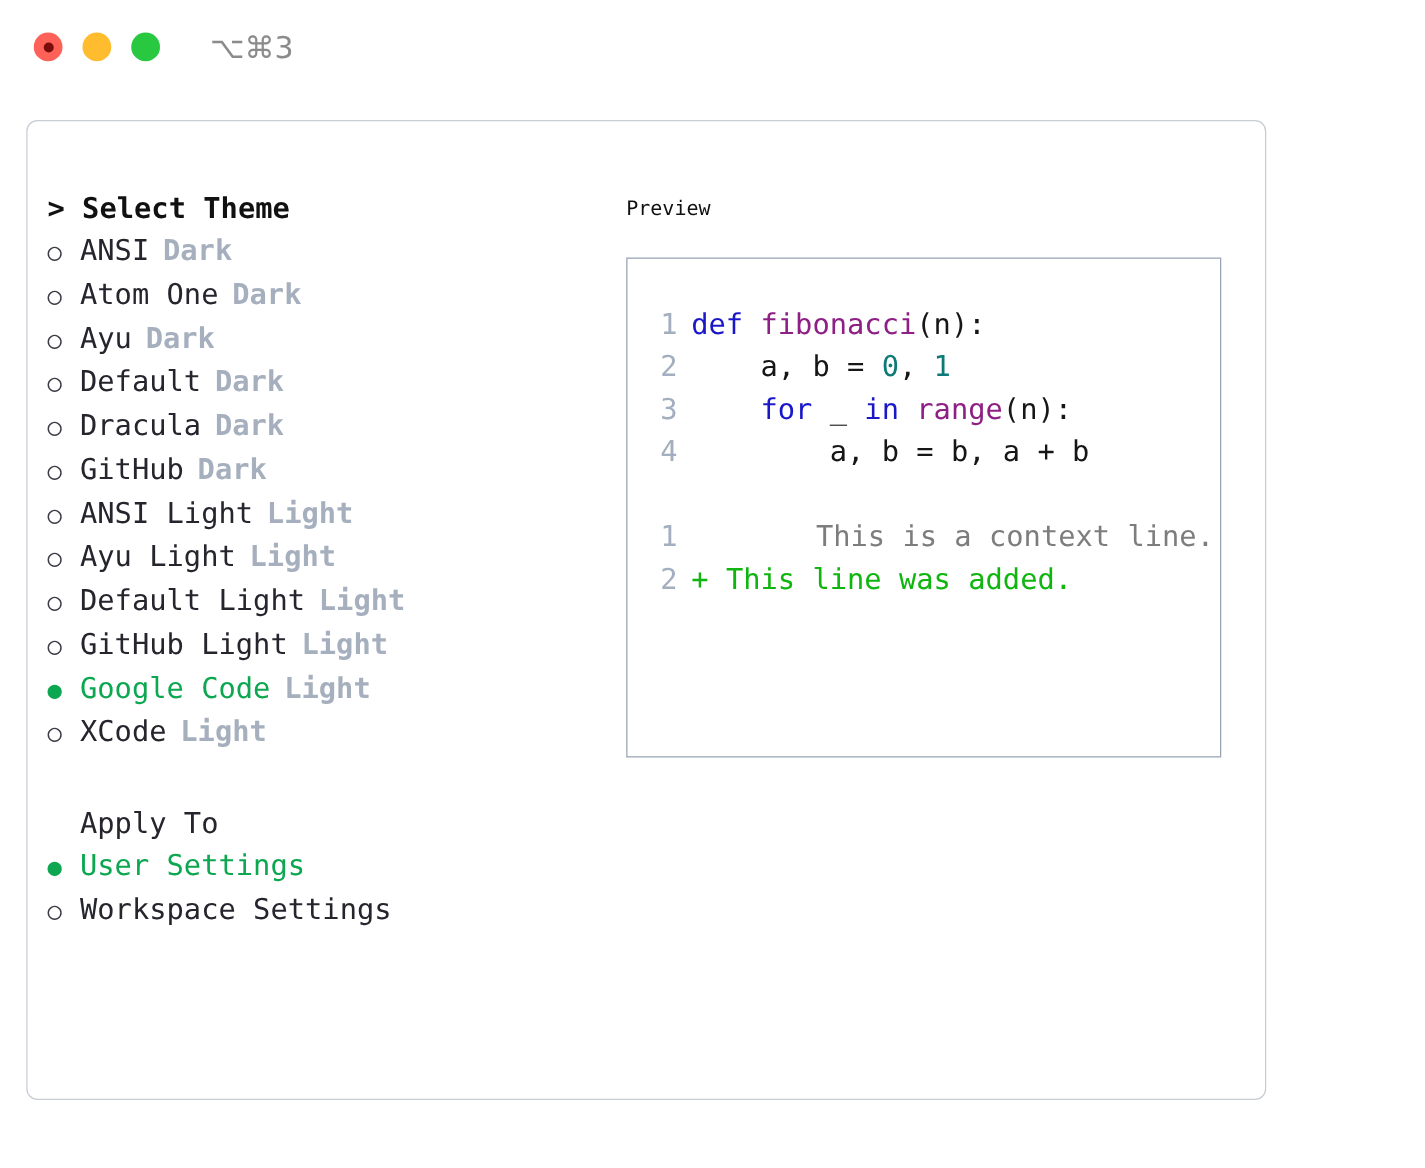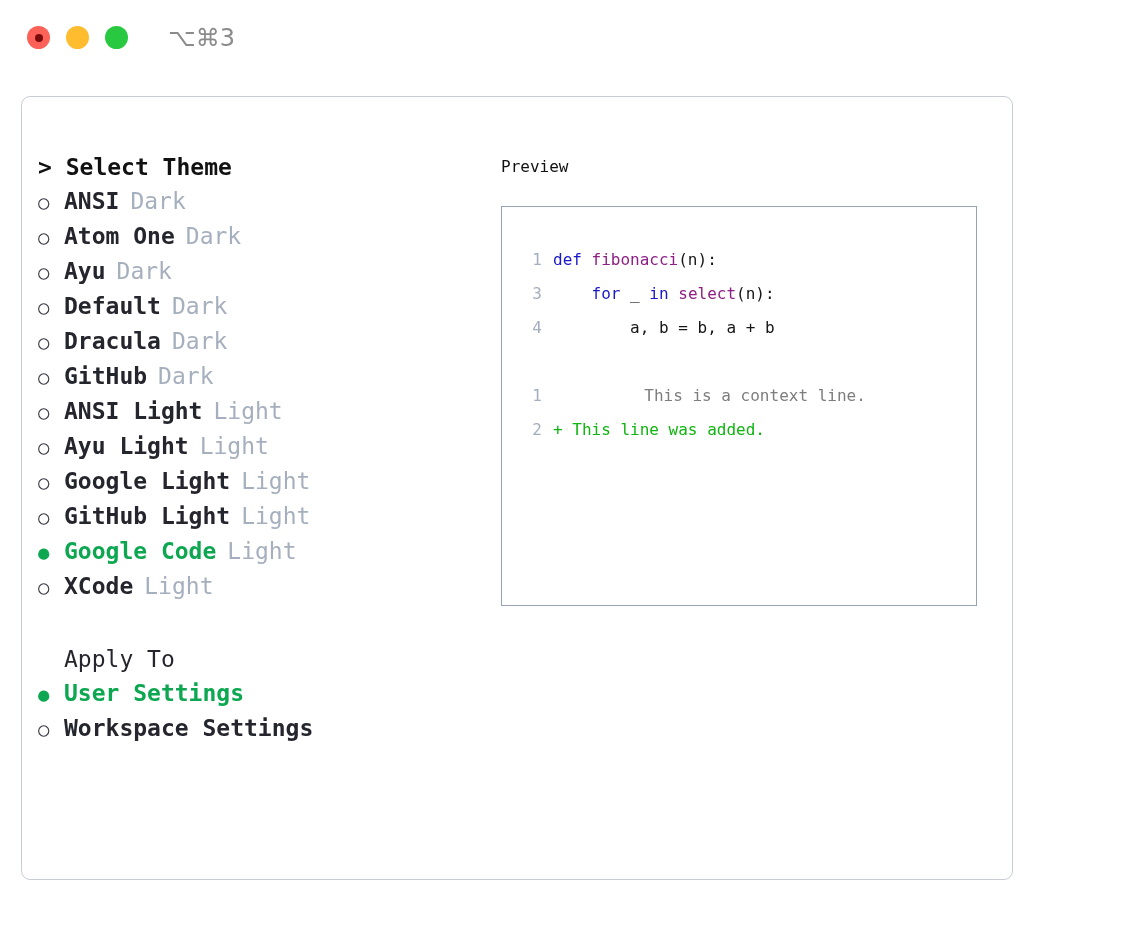--- a/index.html
+++ b/index.html
@@ -104,25 +104,26 @@
     font-size: 23px;
     white-space: pre;
   }
   .opt-bullet {
     width: 26px;
     flex: 0 0 26px;
     font-size: 19px;
     color: #3b3b46;
   }
   .opt-bullet.sel { color: #0ca750; }
-  .opt-name { color: #25252d; font-weight: bold; }
+  .opt-name { color: #25252d; }
   .opt-row.selected .opt-name { color: #0ca750; }
   .opt-kind {
     color: #a5afbd;
     margin-left: 11px;
+    font-weight: bold;
   }
 
   #apply-block { margin-top: 38px; }
   #apply-heading {
     font-size: 23px;
     color: #25252d;
     line-height: 34px;
     padding-left: 26px;
     white-space: pre;
     margin-top: 30px;
@@ -153,21 +154,21 @@
   #preview-box {
     margin-top: 22px;
     width: 476px;
     height: 400px;
     border: 1.6px solid #97a3b2;
     box-sizing: border-box;
     padding: 36px 0 0 14px;
     background: #ffffff;
   }
   .code-line {
-    font-size: 16px;
+    font-size: 23px;
     line-height: 34px;
     white-space: pre;
   }
   .ln {
     display: inline-block;
     width: 26px;
     text-align: right;
     color: #a3aebe;
     margin-right: 11px;
   }
@@ -202,42 +203,43 @@
       <div id="theme-heading">&gt; Select Theme</div>
       <div id="theme-options">
           <div class="opt-row"><span class="opt-bullet">○</span><span class="opt-name">ANSI</span><span class="opt-kind">Dark</span></div>
           <div class="opt-row"><span class="opt-bullet">○</span><span class="opt-name">Atom One</span><span class="opt-kind">Dark</span></div>
           <div class="opt-row"><span class="opt-bullet">○</span><span class="opt-name">Ayu</span><span class="opt-kind">Dark</span></div>
           <div class="opt-row"><span class="opt-bullet">○</span><span class="opt-name">Default</span><span class="opt-kind">Dark</span></div>
           <div class="opt-row"><span class="opt-bullet">○</span><span class="opt-name">Dracula</span><span class="opt-kind">Dark</span></div>
           <div class="opt-row"><span class="opt-bullet">○</span><span class="opt-name">GitHub</span><span class="opt-kind">Dark</span></div>
           <div class="opt-row"><span class="opt-bullet">○</span><span class="opt-name">ANSI Light</span><span class="opt-kind">Light</span></div>
           <div class="opt-row"><span class="opt-bullet">○</span><span class="opt-name">Ayu Light</span><span class="opt-kind">Light</span></div>
-          <div class="opt-row"><span class="opt-bullet">○</span><span class="opt-name">Google Light</span><span class="opt-kind">Light</span></div>
+          <div class="opt-row"><span class="opt-bullet">○</span><span class="opt-name">Default Light</span><span class="opt-kind">Light</span></div>
           <div class="opt-row"><span class="opt-bullet">○</span><span class="opt-name">GitHub Light</span><span class="opt-kind">Light</span></div>
           <div class="opt-row selected"><span class="opt-bullet sel">●</span><span class="opt-name">Google Code</span><span class="opt-kind">Light</span></div>
           <div class="opt-row"><span class="opt-bullet">○</span><span class="opt-name">XCode</span><span class="opt-kind">Light</span></div>
         </div>
 
       <div id="apply-block">
         <div id="apply-heading">Apply To</div>
         <div id="apply-options">
             <div class="opt-row selected"><span class="opt-bullet sel">●</span><span class="opt-name">User Settings</span></div>
             <div class="opt-row"><span class="opt-bullet">○</span><span class="opt-name">Workspace Settings</span></div>
           </div>
       </div>
 
     </div>
 
     <div id="preview-column">
       <div id="preview-heading">Preview</div>
       <div id="preview-box">
         <div id="code-block">
             <div class="code-line"><span class="ln">1</span><span class="tok-kw">def </span><span class="tok-fn">fibonacci</span><span class="tok-plain">(n):</span></div>
-            <div class="code-line"><span class="ln">3</span><span class="tok-plain">    </span><span class="tok-kw">for</span><span class="tok-plain"> _ </span><span class="tok-kw">in</span><span class="tok-plain"> </span><span class="tok-fn">select</span><span class="tok-plain">(n):</span></div>
+            <div class="code-line"><span class="ln">2</span><span class="tok-plain">    a, b = </span><span class="tok-num">0</span><span class="tok-plain">, </span><span class="tok-num">1</span></div>
+            <div class="code-line"><span class="ln">3</span><span class="tok-plain">    </span><span class="tok-kw">for</span><span class="tok-plain"> _ </span><span class="tok-kw">in</span><span class="tok-plain"> </span><span class="tok-fn">range</span><span class="tok-plain">(n):</span></div>
             <div class="code-line"><span class="ln">4</span><span class="tok-plain">        a, b = b, a + b</span></div>
           </div>
         <div class="code-gap"></div>
         <div id="diff-block">
             <div class="code-line"><span class="ln">1</span><span class="diff-ctx">  </span><span class="diff-ctx">This is a context line.</span></div>
             <div class="code-line"><span class="ln">2</span><span class="diff-add">+ </span><span class="diff-add">This line was added.</span></div>
           </div>
       </div>
     </div>
 

